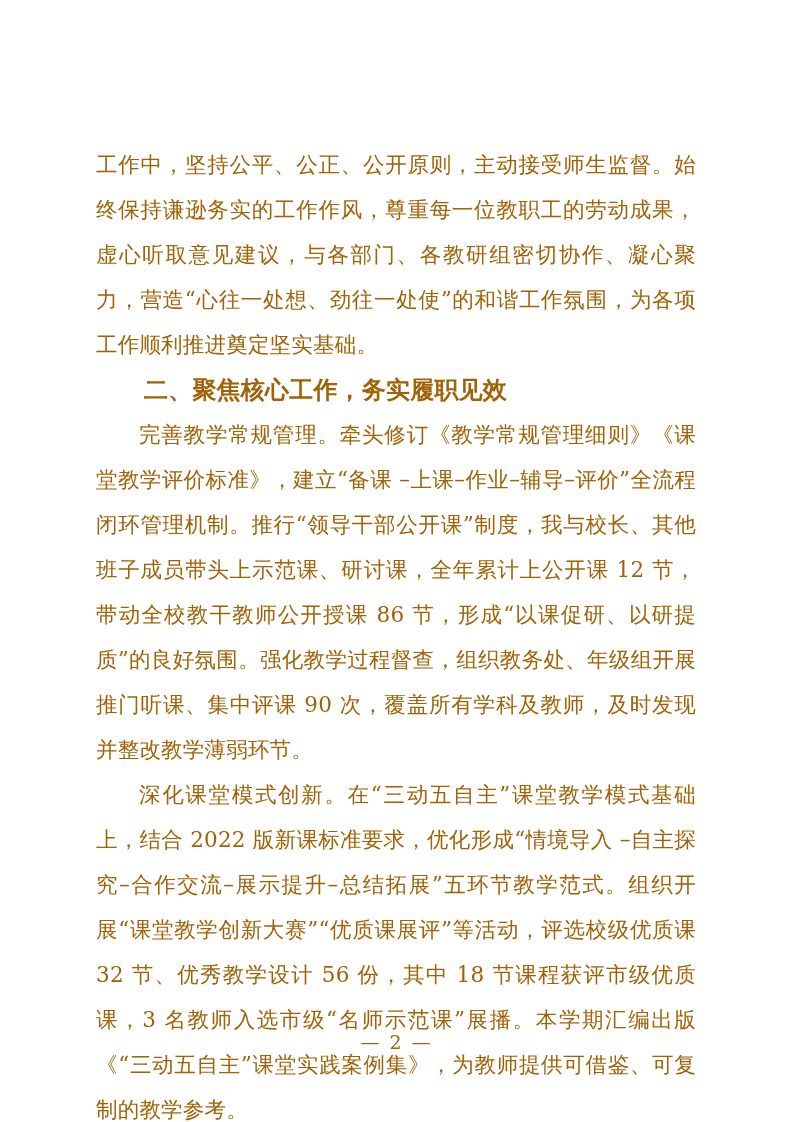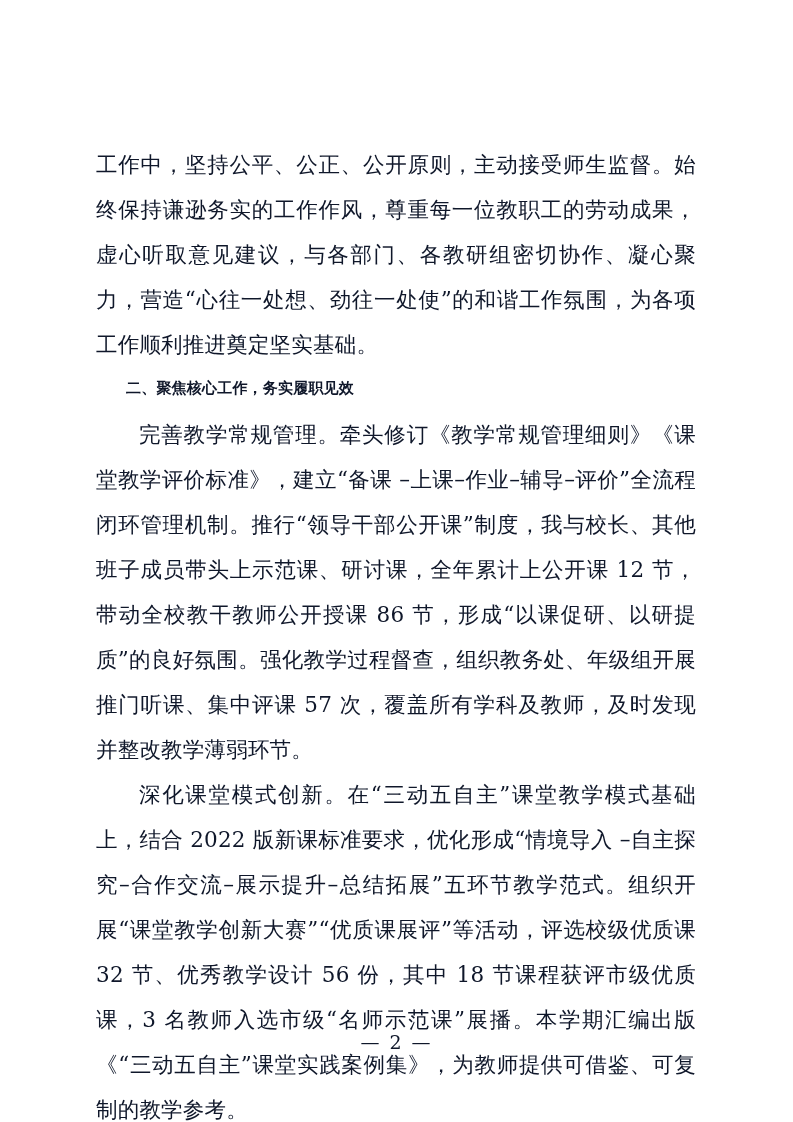--- a/index.html
+++ b/index.html
@@ -8,64 +8,64 @@
     background: #ffffff;
   }
   .page {
     position: relative;
     width: 793px;
     height: 1122px;
     background: #ffffff;
     margin: 0 auto;
     overflow: hidden;
     font-family: "DejaVu Serif", "Liberation Serif", serif;
-    color: #0f172a;
+    color: #a16207;
   }
   .content {
     position: absolute;
     left: 96px;
     top: 142px;
     width: 600px;
   }
   p.para {
     margin: 0;
     font-size: 21.5px;
     line-height: 45px;
     text-align: justify;
     text-justify: inter-ideograph;
     letter-spacing: 0.2px;
   }
   p.indent {
     text-indent: 2em;
   }
   p.heading {
     margin: 0;
-    font-size: 15px;
+    font-size: 24px;
     line-height: 45px;
     text-indent: 2em;
     font-weight: bold;
-    font-family: Liberation Mono, monospace;
+    font-family: Liberation Sans, sans-serif;
     letter-spacing: 0.2px;
   }
   .footer {
     position: absolute;
     left: 0;
     top: 1031px;
     width: 793px;
     text-align: center;
     font-size: 19px;
     font-family: "DejaVu Serif", "Liberation Serif", serif;
     letter-spacing: 2px;
   }
 </style>
 </head>
 <body>
 
 <div class="page">
   <div class="content">
     <p class="para">工作中，坚持公平、公正、公开原则，主动接受师生监督。始终保持谦逊务实的工作作风，尊重每一位教职工的劳动成果，虚心听取意见建议，与各部门、各教研组密切协作、凝心聚力，营造“心往一处想、劲往一处使”的和谐工作氛围，为各项工作顺利推进奠定坚实基础。</p>
     <p class="heading">二、聚焦核心工作，务实履职见效</p>
-    <p class="para indent">完善教学常规管理。牵头修订《教学常规管理细则》《课堂教学评价标准》，建立“备课 –上课–作业–辅导–评价”全流程闭环管理机制。推行“领导干部公开课”制度，我与校长、其他班子成员带头上示范课、研讨课，全年累计上公开课 12 节，带动全校教干教师公开授课 86 节，形成“以课促研、以研提质”的良好氛围。强化教学过程督查，组织教务处、年级组开展推门听课、集中评课 57 次，覆盖所有学科及教师，及时发现并整改教学薄弱环节。</p>
+    <p class="para indent">完善教学常规管理。牵头修订《教学常规管理细则》《课堂教学评价标准》，建立“备课 –上课–作业–辅导–评价”全流程闭环管理机制。推行“领导干部公开课”制度，我与校长、其他班子成员带头上示范课、研讨课，全年累计上公开课 12 节，带动全校教干教师公开授课 86 节，形成“以课促研、以研提质”的良好氛围。强化教学过程督查，组织教务处、年级组开展推门听课、集中评课 90 次，覆盖所有学科及教师，及时发现并整改教学薄弱环节。</p>
     <p class="para indent">深化课堂模式创新。在“三动五自主”课堂教学模式基础上，结合 2022 版新课标准要求，优化形成“情境导入 –自主探究–合作交流–展示提升–总结拓展”五环节教学范式。组织开展“课堂教学创新大赛”“优质课展评”等活动，评选校级优质课 32 节、优秀教学设计 56 份，其中 18 节课程获评市级优质课，3 名教师入选市级“名师示范课”展播。本学期汇编出版《“三动五自主”课堂实践案例集》，为教师提供可借鉴、可复制的教学参考。</p>
 
   </div>
   <div class="footer">— 2 —</div>
 </div>
 
 </body></html>

